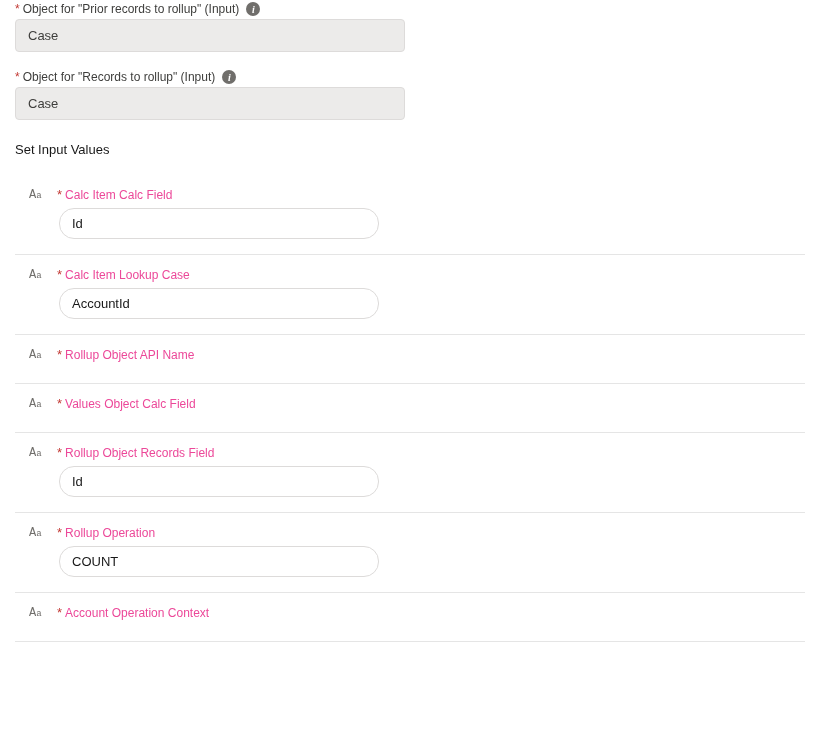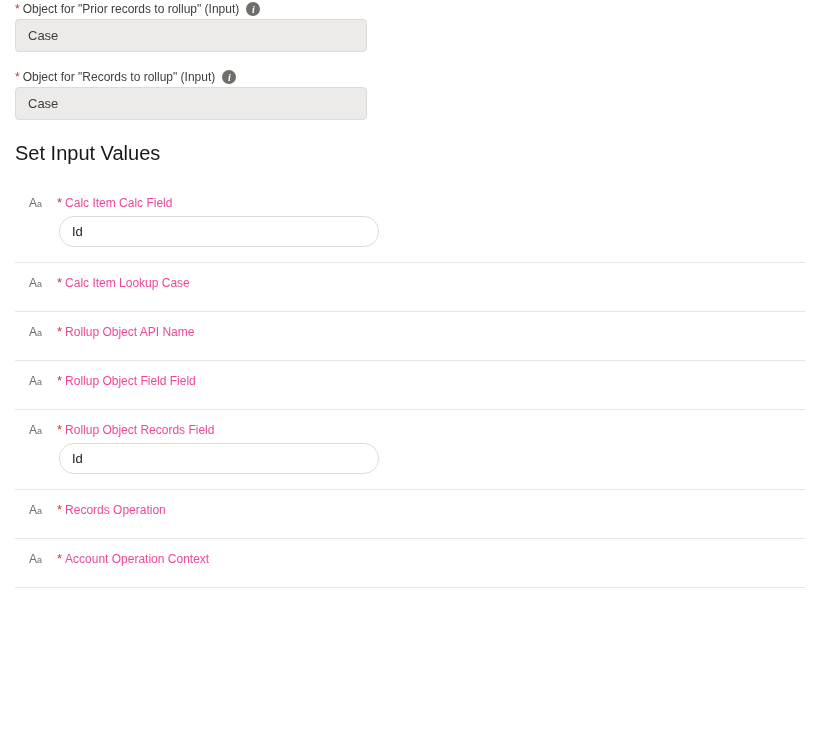--- a/index.html
+++ b/index.html
@@ -39,30 +39,30 @@
       border-radius: 50%;
       font-weight: bold;
       font-size: 10px;
       font-style: italic;
       font-family: Georgia, serif;
       justify-content: center;
       align-items: center;
       margin-left: 7px;
     }
     .readonly-input {
-      width: 352px;
+      width: 390px;
       padding: 8px 12px;
       background: #ecebea;
       border: 1px solid #dddbda;
       border-radius: 4px;
       font-size: 13px;
       color: #3e3e3c;
     }
     .section-title {
-      font-size: 20px;
+      font-size: 13px;
       font-weight: 400;
       color: #181818;
       margin: 22px 0 18px 0;
     }
     .input-row {
       padding: 12px 0 15px 14px;
       border-bottom: 1px solid #e5e5e5;
     }
     .input-row:first-of-type {
       padding-top: 8px;
@@ -71,20 +71,21 @@
       display: flex;
       align-items: center;
       margin-bottom: 6px;
     }
     .type-icon {
       font-size: 11px;
       color: #706e6b;
       margin-right: 10px;
       display: inline-block;
       width: 18px;
+      font-family: Liberation Mono, monospace;
     }
     .type-icon .big-a {
       font-size: 12px;
     }
     .type-icon .small-a {
       font-size: 9px;
     }
     .input-label {
       font-size: 12px;
       color: #ec4899;
@@ -130,53 +131,55 @@
   </div>
   <input type="text" class="text-input" value="Id" style="">
 </div>
 
 <div class="input-row">
   <div class="input-label-wrap">
     <span class="type-icon"><span class="big-a">A</span><span class="small-a">a</span></span>
     <span class="required-asterisk">*</span>
     <span class="input-label">Calc Item Lookup Case</span>
   </div>
+  <input type="text" class="text-input" value="AccountId" style="">
 </div>
 
 <div class="input-row">
   <div class="input-label-wrap">
     <span class="type-icon"><span class="big-a">A</span><span class="small-a">a</span></span>
     <span class="required-asterisk">*</span>
     <span class="input-label">Rollup Object API Name</span>
   </div>
 </div>
 
 <div class="input-row">
   <div class="input-label-wrap">
     <span class="type-icon"><span class="big-a">A</span><span class="small-a">a</span></span>
     <span class="required-asterisk">*</span>
-    <span class="input-label">Rollup Object Field Field</span>
+    <span class="input-label">Values Object Calc Field</span>
   </div>
 </div>
 
 <div class="input-row">
   <div class="input-label-wrap">
     <span class="type-icon"><span class="big-a">A</span><span class="small-a">a</span></span>
     <span class="required-asterisk">*</span>
     <span class="input-label">Rollup Object Records Field</span>
   </div>
   <input type="text" class="text-input" value="Id" style="">
 </div>
 
 <div class="input-row">
   <div class="input-label-wrap">
     <span class="type-icon"><span class="big-a">A</span><span class="small-a">a</span></span>
     <span class="required-asterisk">*</span>
-    <span class="input-label">Records Operation</span>
+    <span class="input-label">Rollup Operation</span>
   </div>
+  <input type="text" class="text-input" value="COUNT" style="">
 </div>
 
 <div class="input-row">
   <div class="input-label-wrap">
     <span class="type-icon"><span class="big-a">A</span><span class="small-a">a</span></span>
     <span class="required-asterisk">*</span>
     <span class="input-label">Account Operation Context</span>
   </div>
 </div>
 

